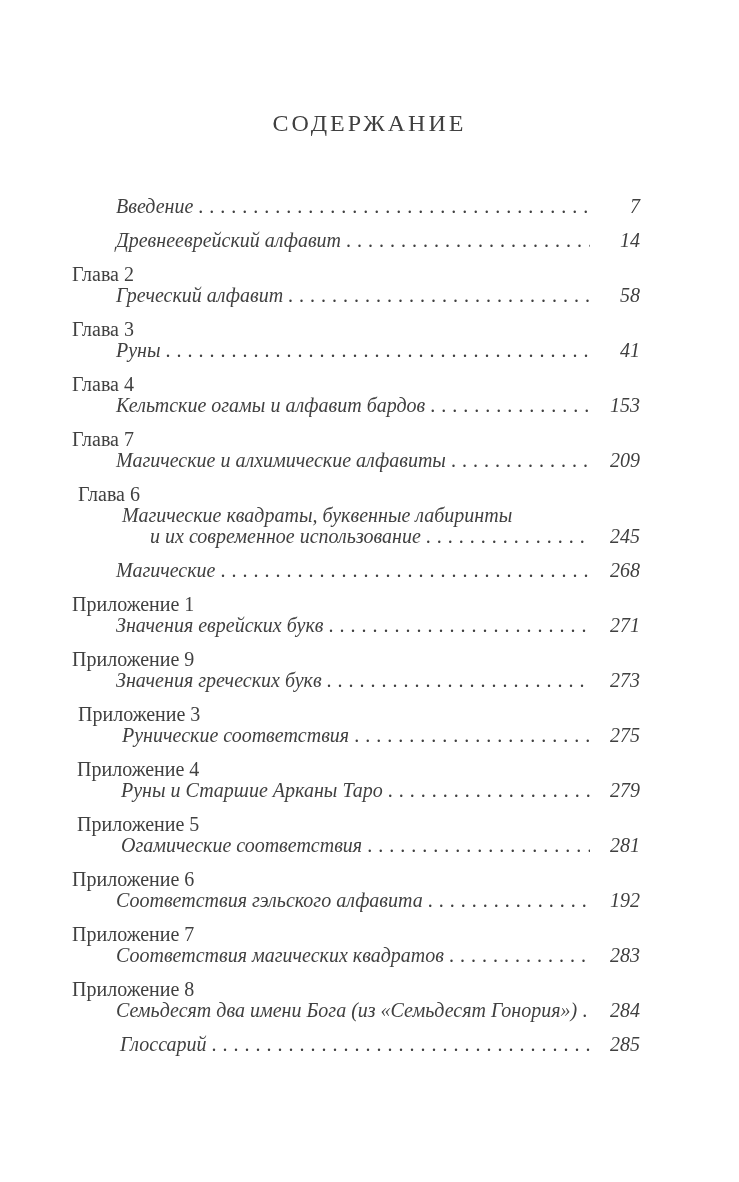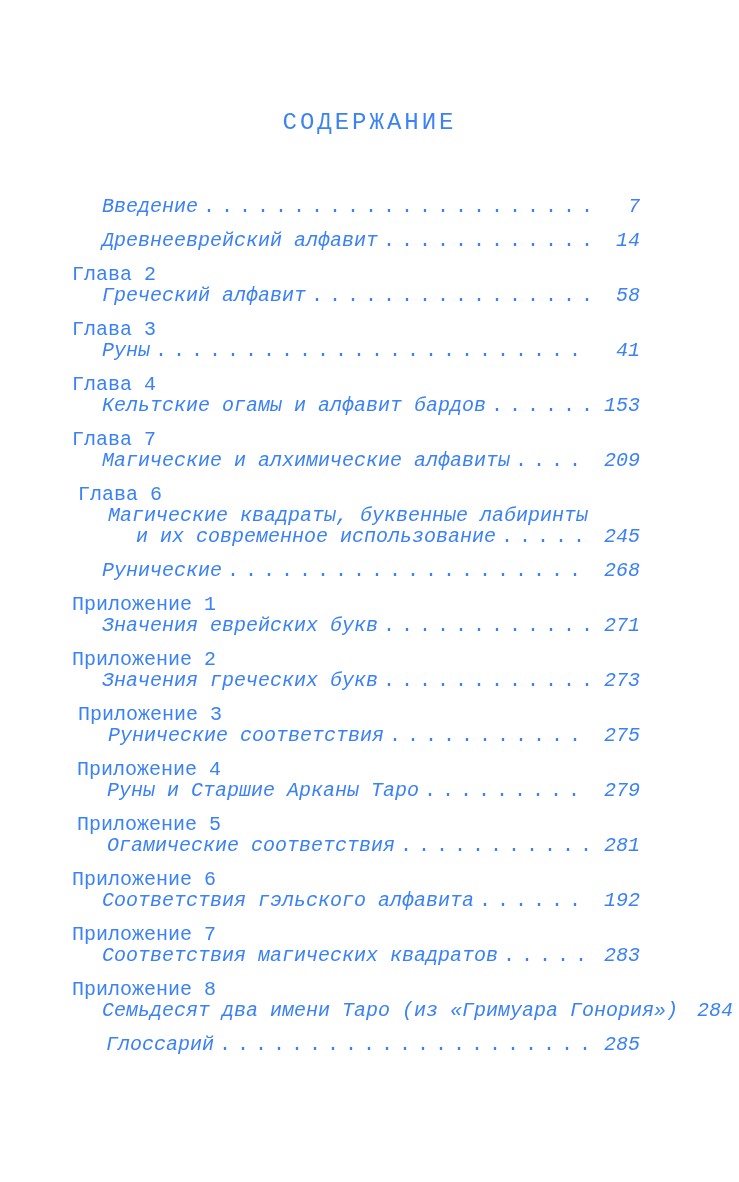--- a/index.html
+++ b/index.html
@@ -1,21 +1,21 @@
 <!DOCTYPE html>
 <html><head>
 <meta charset="utf-8">
 <style>
   html,body{margin:0;padding:0;background:#ffffff;}
   .page{
     position:relative;
     width:739px;height:1182px;
     background:#ffffff;
-    color:#3b82f6;
-    font-family:Liberation Mono, monospace;
+    color:#404040;
+    font-family:Liberation Serif, serif;
     overflow:hidden;
   }
   .book-title{
     margin:110px 0 0 0;
     text-align:center;
     font-size:24px;
     line-height:26px;
     font-weight:normal;
     letter-spacing:3px;
   }
@@ -23,21 +23,21 @@
     margin:60px 0 0 72px;
     width:568px;
     font-size:20px;
     line-height:21px;
   }
   .entry{margin-bottom:13px;}
   .heading{font-style:normal;}
   .line{display:flex;align-items:baseline;}
   .ti{padding-left:30px;}           
   .wrap{padding-left:58px;}         
-  .label{font-style:italic;white-space:nowrap;}
+  .label{font-style:italic;white-space:nowrap;margin-left:14px;}
   .leader{
     flex:1 1 auto;
     overflow:hidden;
     white-space:nowrap;
     padding-left:5px;
     margin-right:10px;
     min-width:0;
   }
   .leader::after{
     content:"................................................................................";
@@ -122,37 +122,37 @@
       </div>
       <div class="line wrap">
         <span class="label">и их современное использование</span>
         <span class="leader"></span>
         <span class="page-num">245</span>
       </div>
     </div>
 
     <div class="entry">
       <div class="line ti">
-        <span class="label">Рунические</span>
+        <span class="label">Магические</span>
         <span class="leader"></span>
         <span class="page-num">268</span>
       </div>
     </div>
 
     <div class="entry">
       <div class="heading">Приложение 1</div>
       <div class="line ti">
         <span class="label">Значения еврейских букв</span>
         <span class="leader"></span>
         <span class="page-num">271</span>
       </div>
     </div>
 
     <div class="entry">
-      <div class="heading">Приложение 2</div>
+      <div class="heading">Приложение 9</div>
       <div class="line ti">
         <span class="label">Значения греческих букв</span>
         <span class="leader"></span>
         <span class="page-num">273</span>
       </div>
     </div>
 
     <div class="entry nudge-6">
       <div class="heading">Приложение 3</div>
       <div class="line ti">
@@ -194,21 +194,21 @@
       <div class="line ti">
         <span class="label">Соответствия магических квадратов</span>
         <span class="leader"></span>
         <span class="page-num">283</span>
       </div>
     </div>
 
     <div class="entry">
       <div class="heading">Приложение 8</div>
       <div class="line ti">
-        <span class="label">Семьдесят два имени Таро (из «Гримуара Гонория»)</span>
+        <span class="label">Семьдесят два имени Бога (из «Семьдесят Гонория»)</span>
         <span class="leader"></span>
         <span class="page-num">284</span>
       </div>
     </div>
 
     <div class="entry nudge-4">
       <div class="line ti">
         <span class="label">Глоссарий</span>
         <span class="leader"></span>
         <span class="page-num">285</span>

